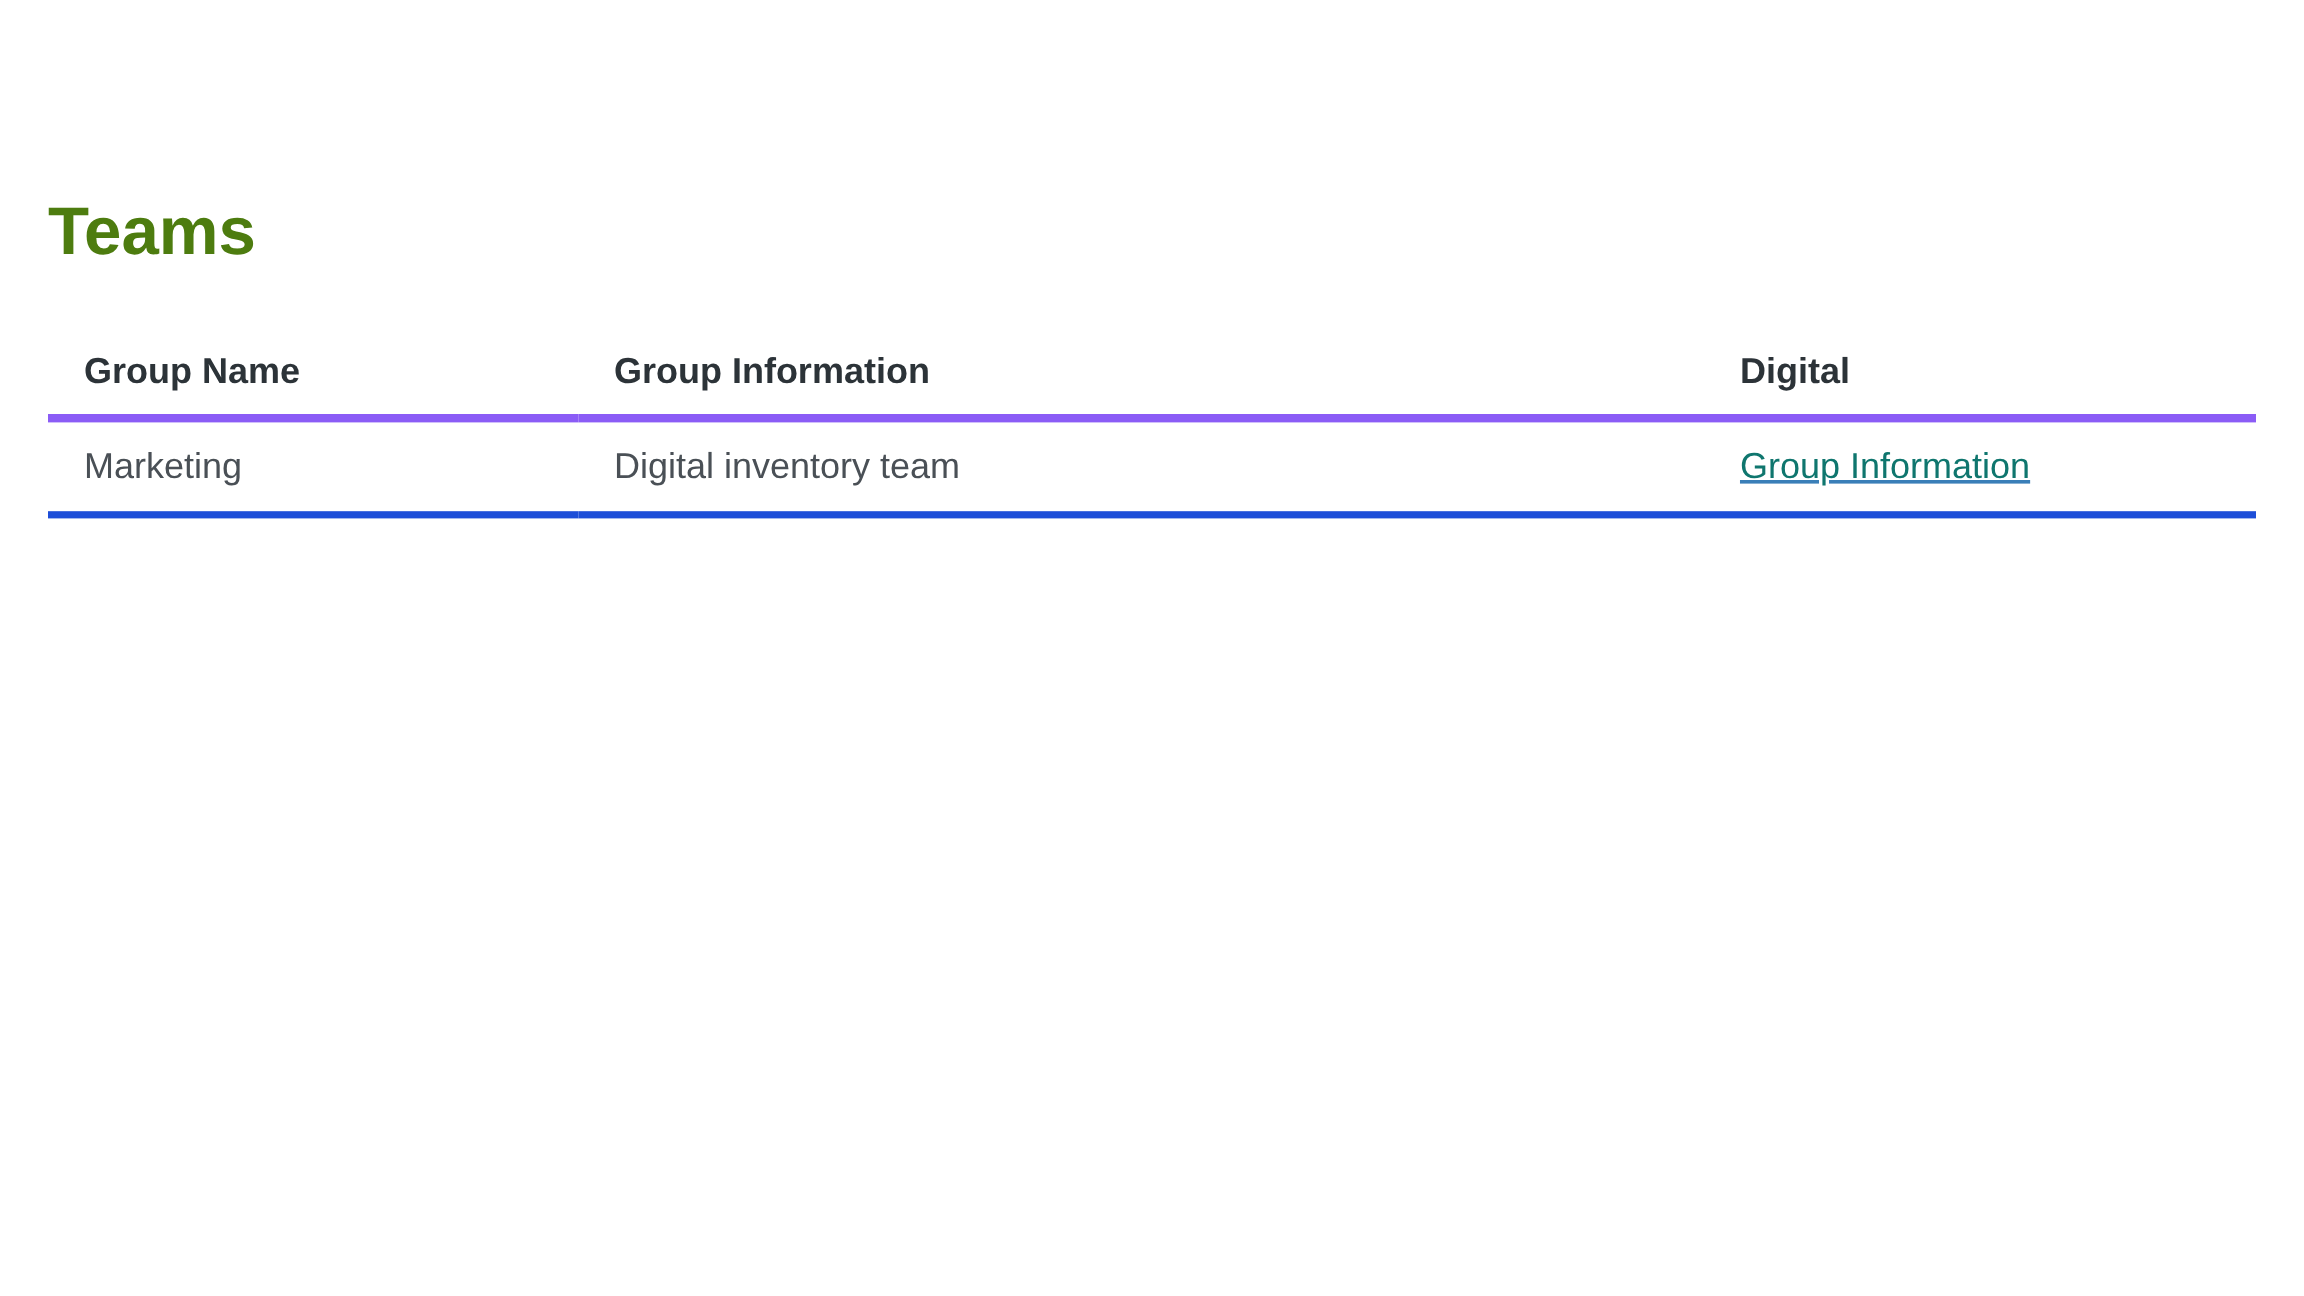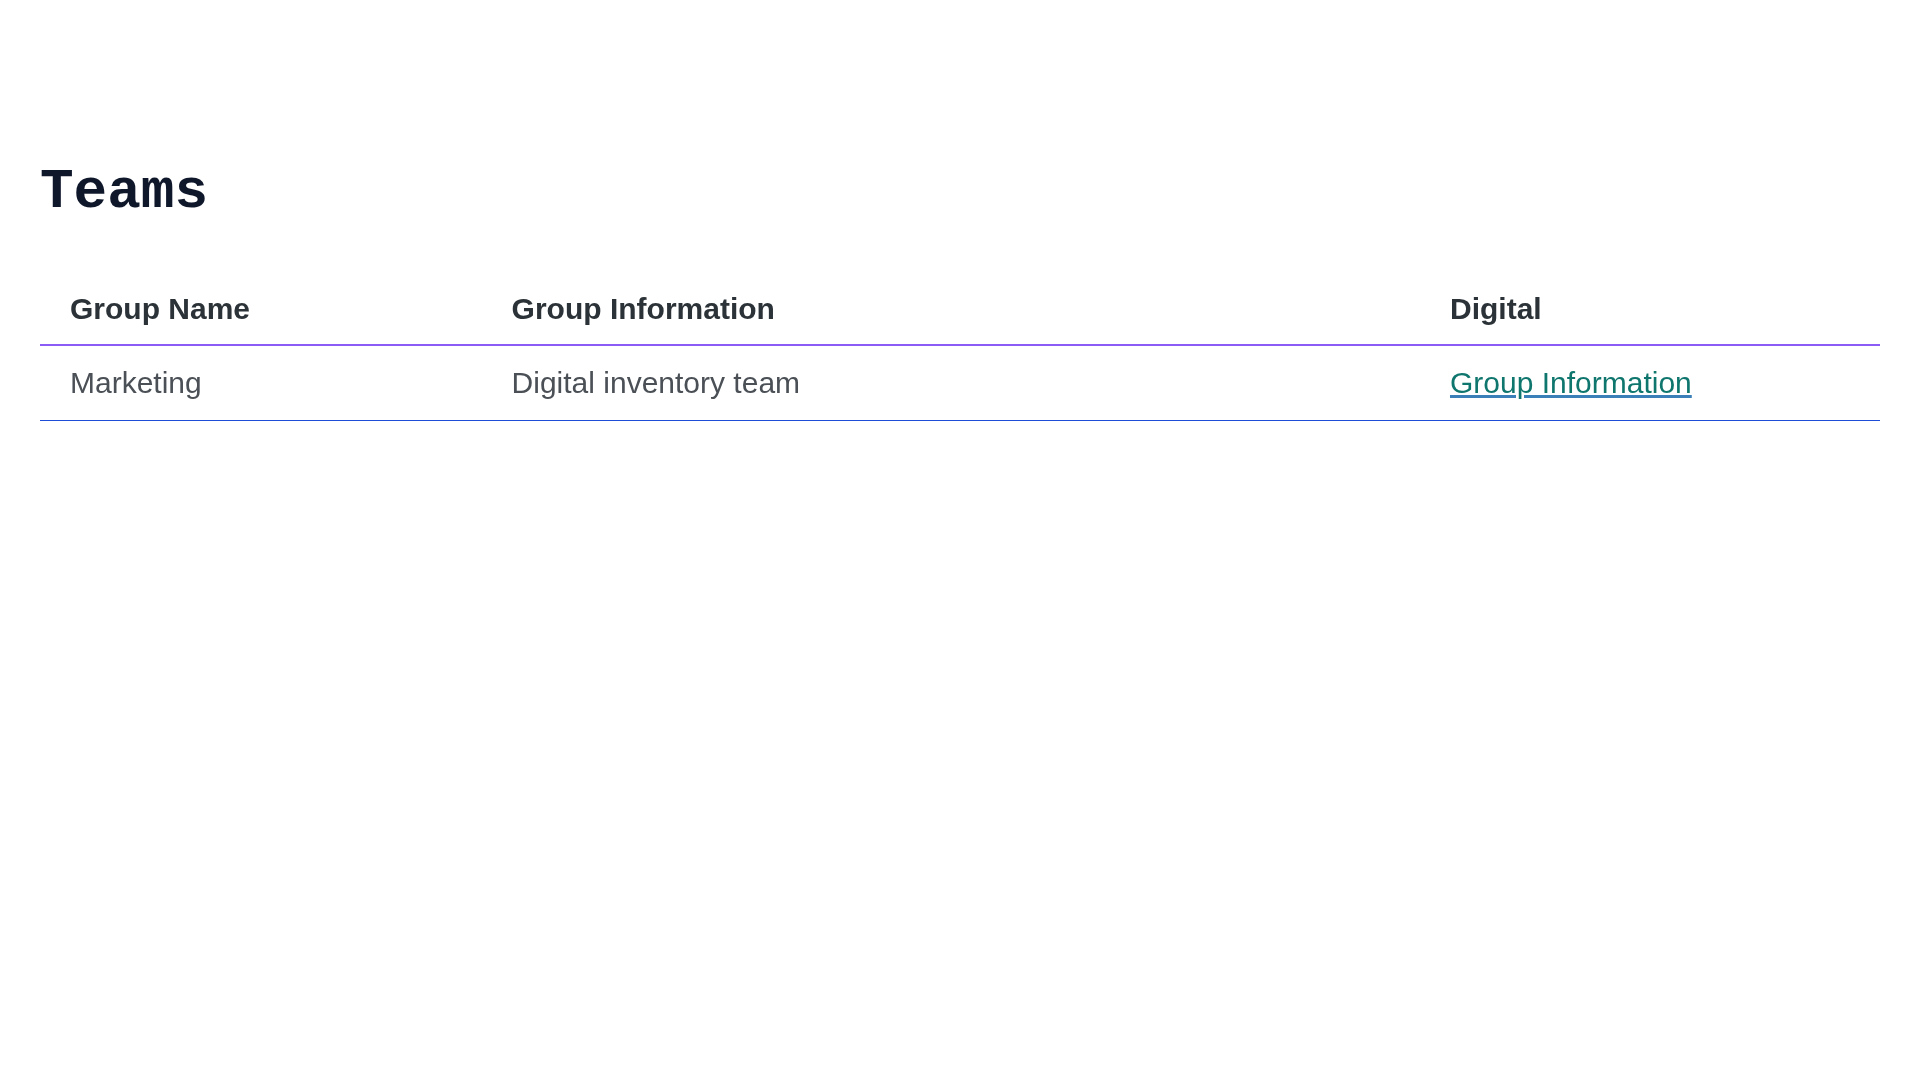--- a/index.html
+++ b/index.html
@@ -10,42 +10,41 @@
     body {
       font-family: -apple-system, BlinkMacSystemFont, "Segoe UI", Helvetica, Arial, sans-serif;
       background: #ffffff;
       padding: 50px 40px;
       width: 1920px;
       height: 1080px;
     }
     .page-title {
       font-size: 56px;
       font-weight: 700;
-      color: #0f172a;
+      color: #4d7c0f;
       margin-bottom: 50px;
       margin-top: 110px;
-      font-family: Liberation Mono, monospace;
     }
     .teams-table {
       width: 100%;
       border-collapse: collapse;
     }
     .teams-table th {
       text-align: left;
       font-size: 30px;
       font-weight: 700;
       color: #2c3338;
       padding: 18px 20px 18px 30px;
-      border-bottom: 2px solid #8b5cf6;
+      border-bottom: 7px solid #8b5cf6;
     }
     .teams-table td {
       font-size: 30px;
       color: #4a5056;
       padding: 20px 20px 20px 30px;
-      border-bottom: 1px solid #1d4ed8;
+      border-bottom: 6px solid #1d4ed8;
     }
     .col-name {
       width: 24%;
     }
     .col-desc {
       width: 51%;
     }
     .col-details {
       width: 25%;
     }

